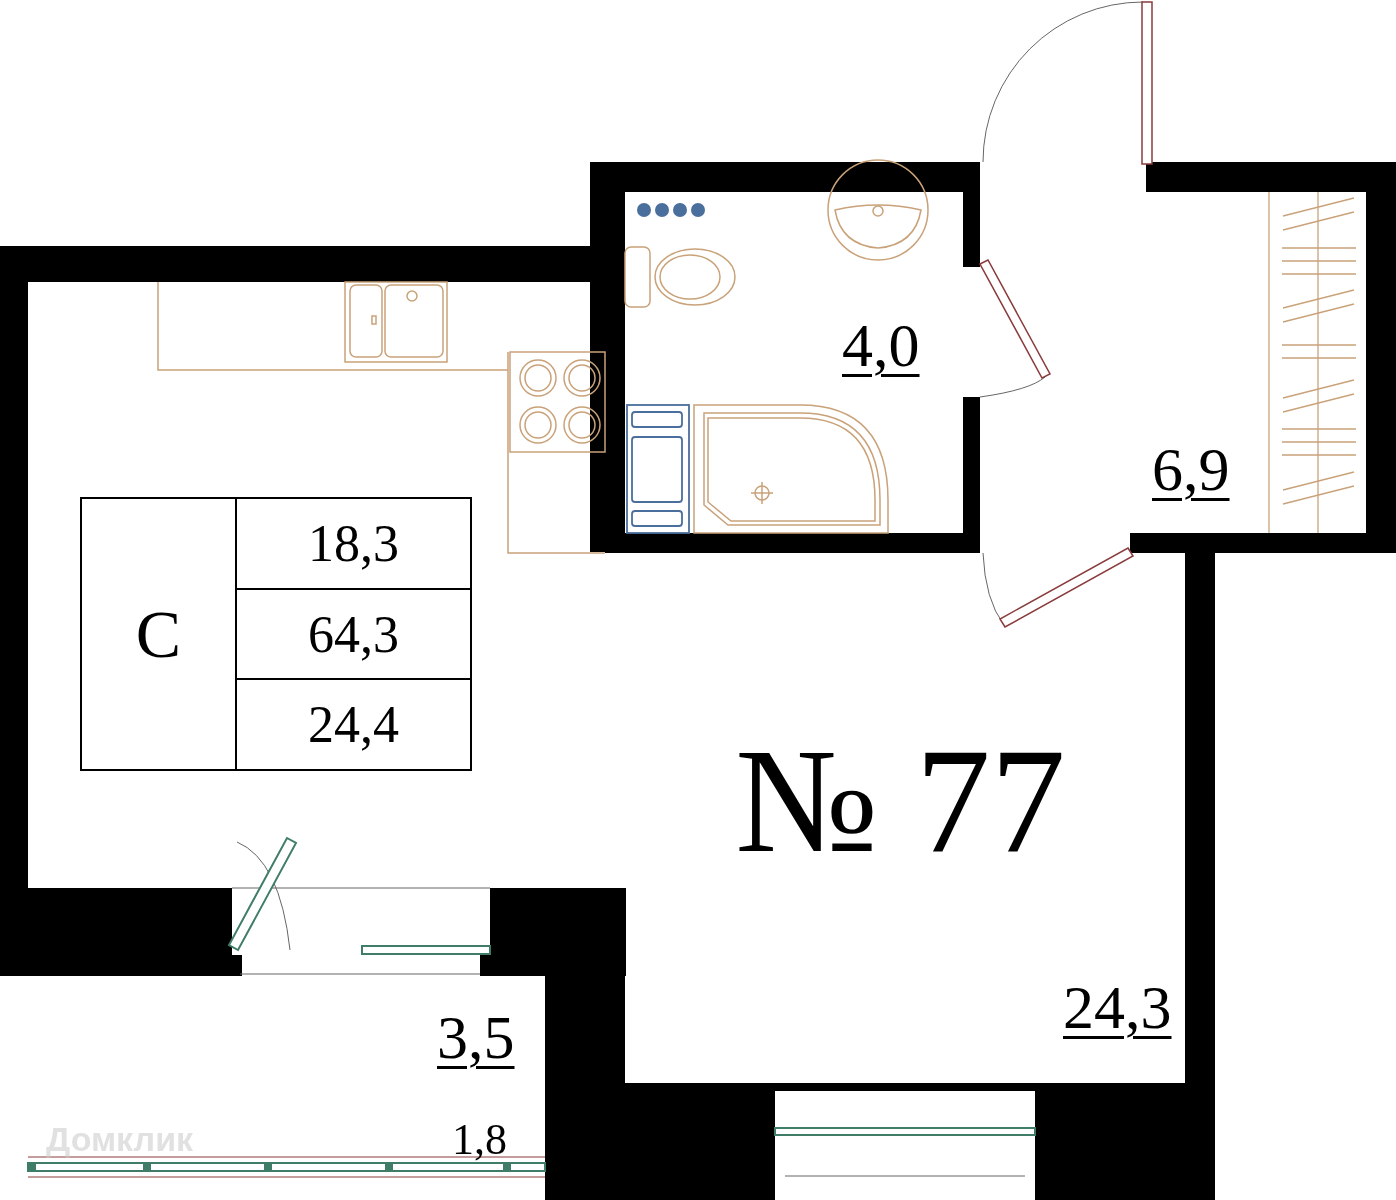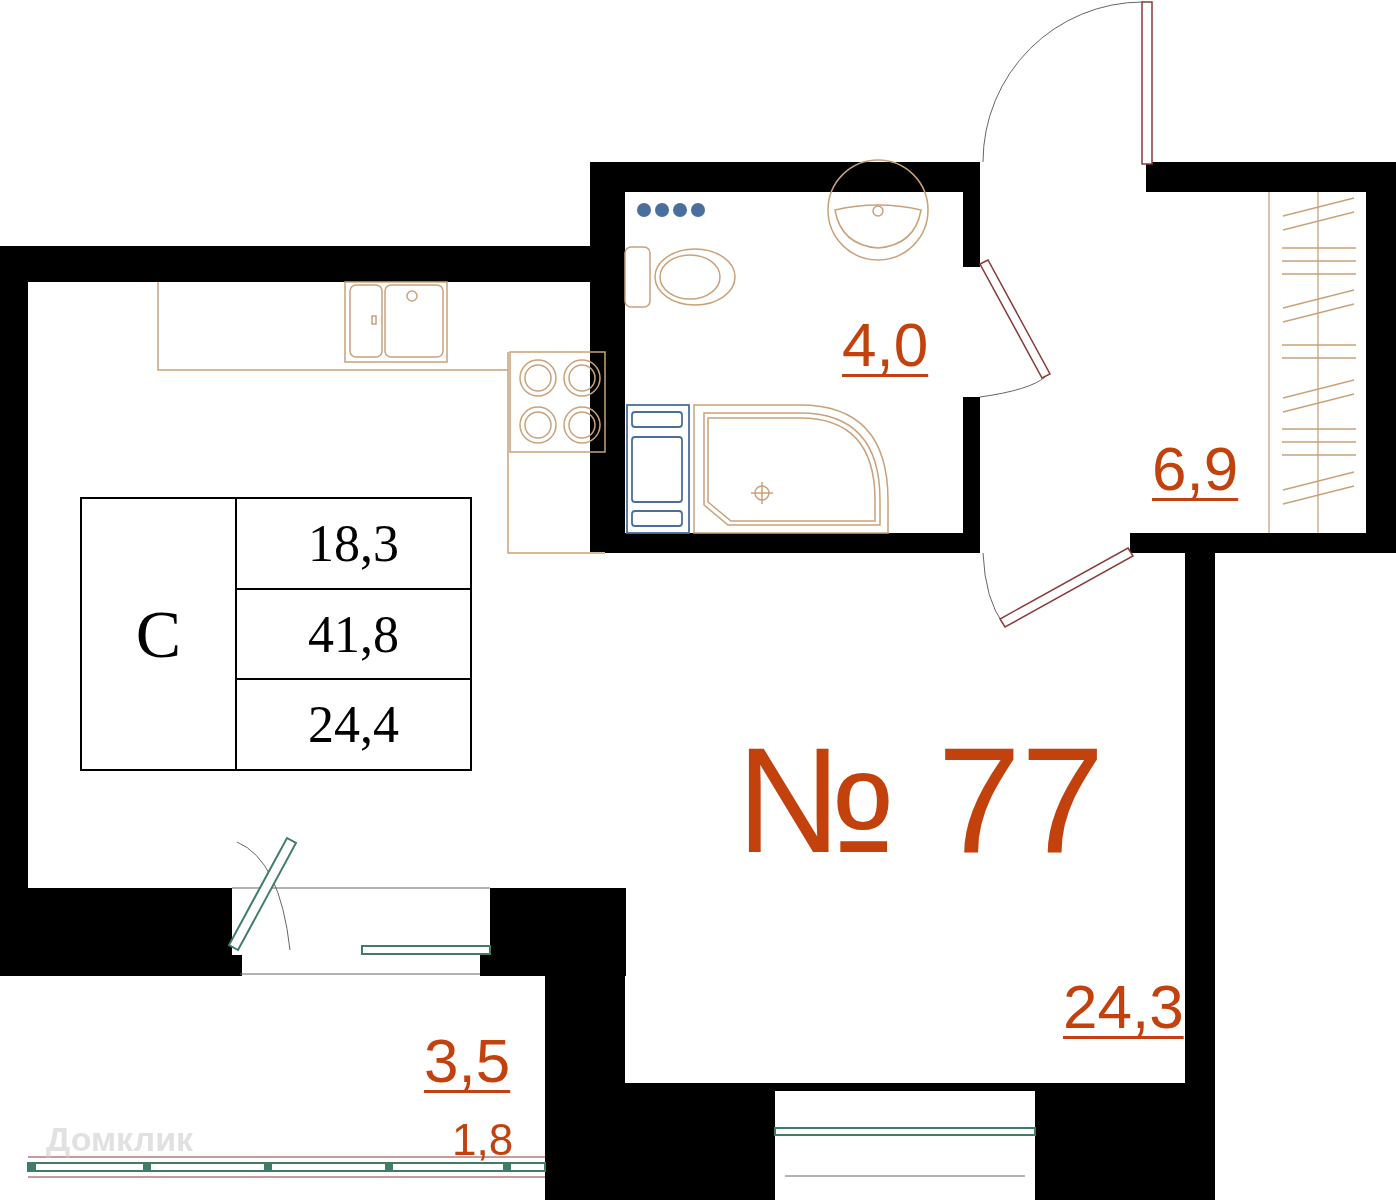--- a/index.html
+++ b/index.html
@@ -1,18 +1,18 @@
 <!DOCTYPE html>
 <html><head>
 <meta charset="utf-8">
 <style>
   html,body{margin:0;padding:0;background:#ffffff;}
   body{width:1396px;height:1200px;position:relative;overflow:hidden;font-family:"Liberation Serif","DejaVu Serif",serif;}
   #plan{position:absolute;left:0;top:0;}
-  .lbl{position:absolute;color:#c2410c;font-family:Liberation Sans, sans-serif;line-height:1;white-space:nowrap;}
+  .lbl{position:absolute;color:#000000;font-family:Liberation Serif, serif;line-height:1;white-space:nowrap;}
   .ul{text-decoration:underline;text-decoration-thickness:3px;text-underline-offset:8px;}
   .big{font-size:62px;}
   .small{font-size:44px;}
   .title{font-size:150px;}
   .summary{position:absolute;left:80px;top:497px;width:392px;height:274px;border:2px solid #000;box-sizing:border-box;display:flex;background:#fff;}
   .summary .left{width:153px;border-right:2px solid #000;display:flex;align-items:center;justify-content:center;font-size:68px;}
   .summary .right{flex:1;display:flex;flex-direction:column;}
   .summary .cell{flex:1;display:flex;align-items:center;justify-content:center;font-size:52px;border-bottom:2px solid #000;font-family:Liberation Serif, serif;}
   .summary .cell:last-child{border-bottom:none;}
   .watermark{position:absolute;left:46px;top:1120px;font-family:"Liberation Sans","DejaVu Sans",sans-serif;font-size:34px;font-weight:bold;color:rgba(200,200,200,0.55);}
@@ -162,26 +162,26 @@
     <line x1="785" y1="1176" x2="1025" y2="1176" stroke="#666" stroke-width="1"></line>
   </g>
 
   <rect x="28" y="976" width="517" height="4" fill="none"></rect>
 </svg>
 
 <div class="summary">
   <div class="left">С</div>
   <div class="right">
     <div class="cell">18,3</div>
-    <div class="cell">41,8</div>
+    <div class="cell">64,3</div>
     <div class="cell">24,4</div>
   </div>
 </div>
 
 <div class="lbl big ul" style="left:842px;top:314px;">4,0</div>
 <div class="lbl big ul" style="left:1152px;top:438px;">6,9</div>
 <div class="lbl big ul" style="left:1063px;top:976px;">24,3</div>
-<div class="lbl big ul" style="left:424px;top:1006px;margin-top:24px;">3,5</div>
+<div class="lbl big ul" style="left:437px;top:1006px;">3,5</div>
 <div class="lbl small" style="left:452px;top:1074px;margin-top:44px;">1,8</div>
 
 <div class="lbl title" style="left:735px;top:725px;">№ 77</div>
 
 <div class="watermark">Домклик</div>
 
 </body></html>

